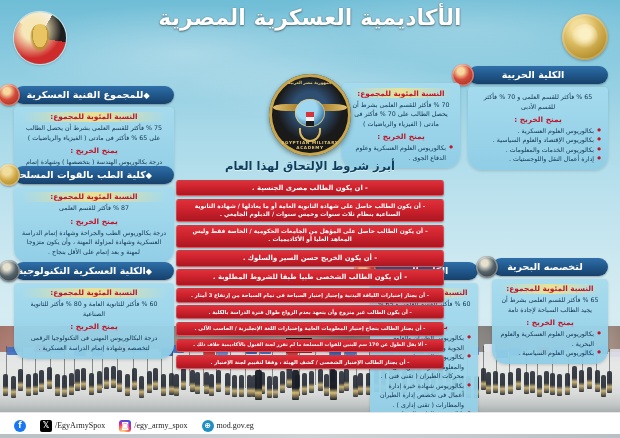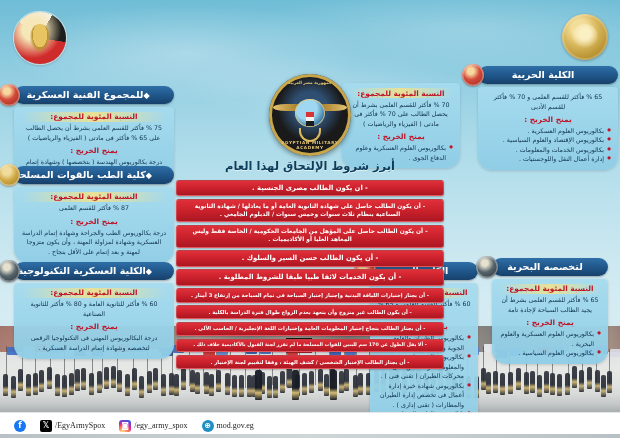--- a/index.html
+++ b/index.html
@@ -581,41 +581,42 @@
       <div class="egflag" style="left: 286px; top: 12px;"></div>
     </div>
 
   <div class="header">
     <div class="emblem-tl">
       <div class="crest-mod"></div>
     </div>
     <div class="emblem-tr">
       <div class="crest-gold"></div>
     </div>
+    <div class="title-line1">الأكاديمية العسكرية المصرية</div>
   </div>
 
   <div class="academy-seal-wrap">
     <div class="academy-seal">
       <div class="ring-text-top">جمهورية مصر العربية</div>
       <div class="wing-l"></div>
       <div class="wing-r"></div>
       <div class="globe"></div>
       <div class="egflag-mini"></div>
       <div class="anchor"></div>
       <div class="ring-text-bot">EGYPTIAN MILITARY ACADEMY</div>
     </div>
     <div class="conditions-title">أبرز شروط الإلتحاق لهذا العام</div>
   </div>
 
   <div class="conditions" id="conditions-list">
       <div class="cond s1">- ان يكون الطالب مصرى الجنسية .</div>
       <div class="cond s2">- أن يكون الطالب حاصل على شهادة الثانوية العامة أو ما يعادلها / شهادة الثانوية الصناعية بنظام ثلاث سنوات وخمس سنوات / الدبلوم الجامعي .</div>
       <div class="cond s2">- أن يكون الطالب حاصل على المؤهل من الجامعات الحكومية / الخاصة فقط وليس المعاهد العليا أو الأكاديميات .</div>
-      <div class="cond s1">- أن يكون الطالب حسن السير والسلوك .</div>
-      <div class="cond s1">- أن يكون الخدمات لائقا طبيا طبقا للشروط المطلوبة .</div>
+      <div class="cond s1">- أن يكون الخريج حسن السير والسلوك .</div>
+      <div class="cond s1">- أن يكون الطالب الشخصى طبيا طبقا للشروط المطلوبة .</div>
       <div class="cond s3">- أن يجتاز إختبارات اللياقة البدنية وإجتياز إختبار السباحة فى تمام السباحة من إرتفاع 3 أمتار .</div>
       <div class="cond s3">- أن يكون الطالب غير متزوج وأن يتعهد بعدم الزواج طوال فترة الدراسة بالكلية .</div>
       <div class="cond s3">- أن يجتاز الطالب بنجاح إختبار المعلومات العامة وإختبارات اللغة الإنجليزية / الحاسب الآلى .</div>
       <div class="cond s4">- ألا يقل الطول عن 170 سم للبنين للقوات المسلحة ما لم تقرر لجنة القبول بالأكاديمية خلاف ذلك .</div>
       <div class="cond s3">- أن يجتاز الطالب الإختبار الشخصى / كشف الهيئة ، وفقا لتقييم لجنة الإختبار .</div>
     </div>
 
   <div class="card" style="left:14px; top:86px; width:160px;">
     <div class="card-head">
       <span class="badge red"></span>
@@ -648,21 +649,21 @@
       <span class="tick">◆</span><span>الكلية العسكرية التكنولوجية</span>
     </div>
     <div class="card-body">
       <div class="sub-label">النسبة المئوية للمجموع:</div>
       <div class="body-text">60 % فأكثر للثانوية العامة و 80 % فأكثر للثانوية الصناعية</div>
       <div class="sub-label plain" style="margin-top:3px">يمنح الخريج :</div>
       <div class="body-text">درجة البكالوريوس المهنى فى التكنولوجيا الرقمى لتخصصه وشهادة إتمام الدراسة العسكرية .</div>
     </div>
   </div>
 
-  <div class="card" style="right:2px; top:66px; width:140px;">
+  <div class="card" style="right:12px; top:66px; width:140px;">
     <div class="card-head">
       <span class="badge red"></span>
       <span>الكلية الحربية</span>
     </div>
     <div class="card-body">
       <div class="body-text">65 % فأكثر للقسم العلمى و 70 % فأكثر للقسم الأدبى</div>
       <div class="sub-label plain" style="margin-top:3px">يمنح الخريج :</div>
       <ul class="bullets" id="war-bullets">
           <li>بكالوريوس العلوم العسكرية .</li>
           <li>بكالوريوس الإقتصاد والعلوم السياسية .</li>

